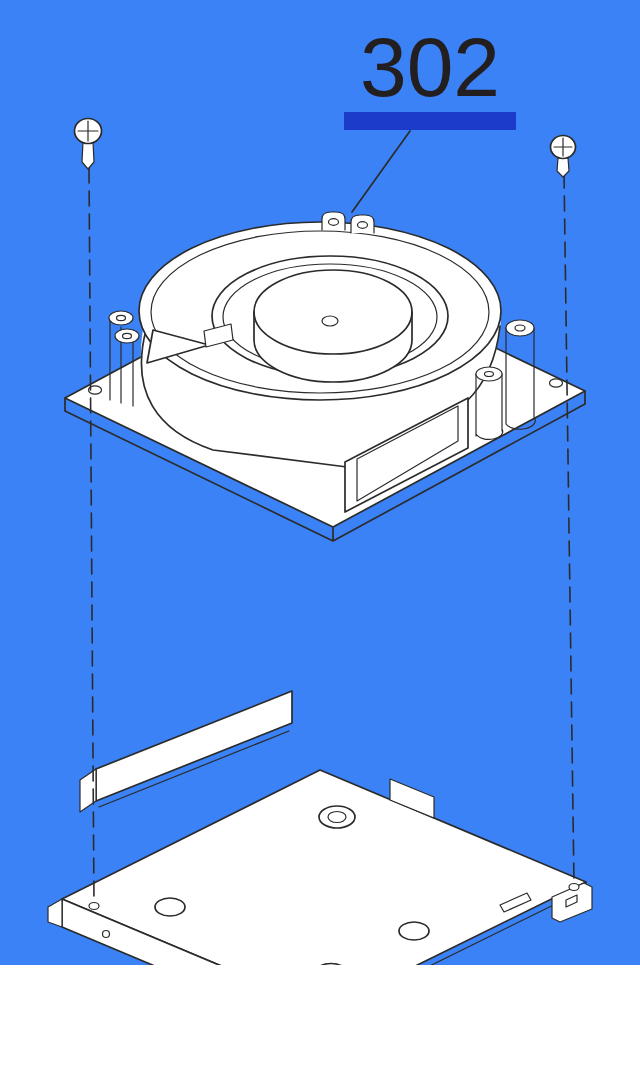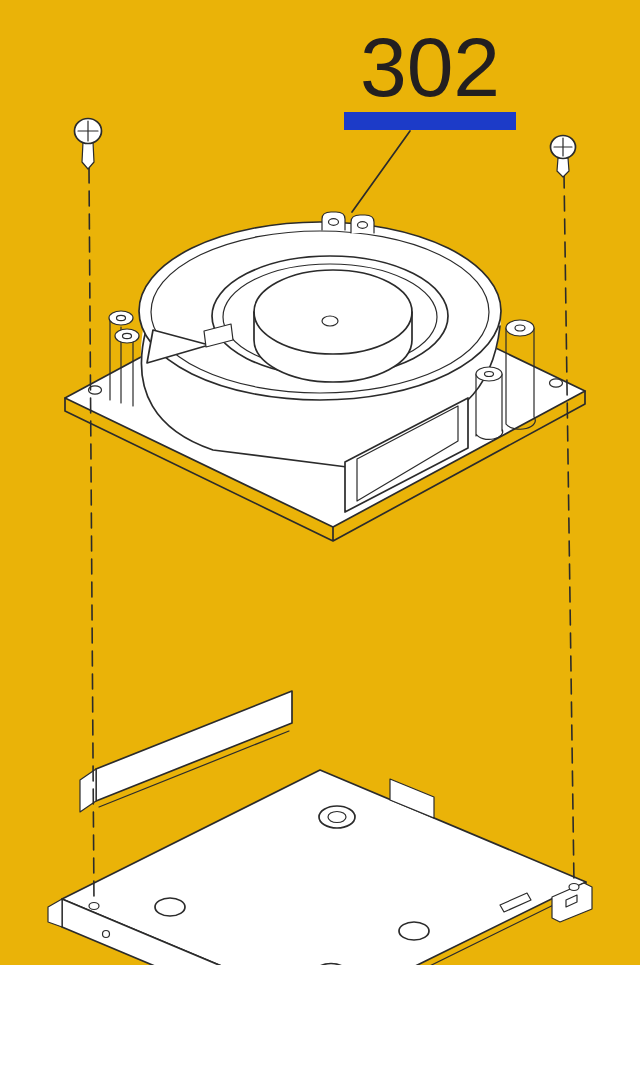--- a/index.html
+++ b/index.html
@@ -1,16 +1,16 @@
 <!DOCTYPE html>
 <html><head>
 <meta charset="utf-8">
 <style>
   html,body{margin:0;padding:0;background:#ffffff;}
-  #stage{position:relative;width:640px;height:965px;background:#eab308;overflow:hidden;}
+  #stage{position:relative;width:640px;height:965px;background:#3b82f6;overflow:hidden;}
   svg{display:block;}
   .ln{stroke:#2b2b2b;stroke-width:1.7;fill:none;stroke-linejoin:round;stroke-linecap:round;}
   .thin{stroke-width:1.2;}
   .fw{fill:#ffffff;}
   .fillonly{fill:#ffffff;stroke:none;}
   .dash{stroke-dasharray:15 8;stroke-width:1.6;}
   .part-label{font-family:"Liberation Sans",sans-serif;font-size:84px;fill:#231f20;}
 </style>
 </head>
 <body>

